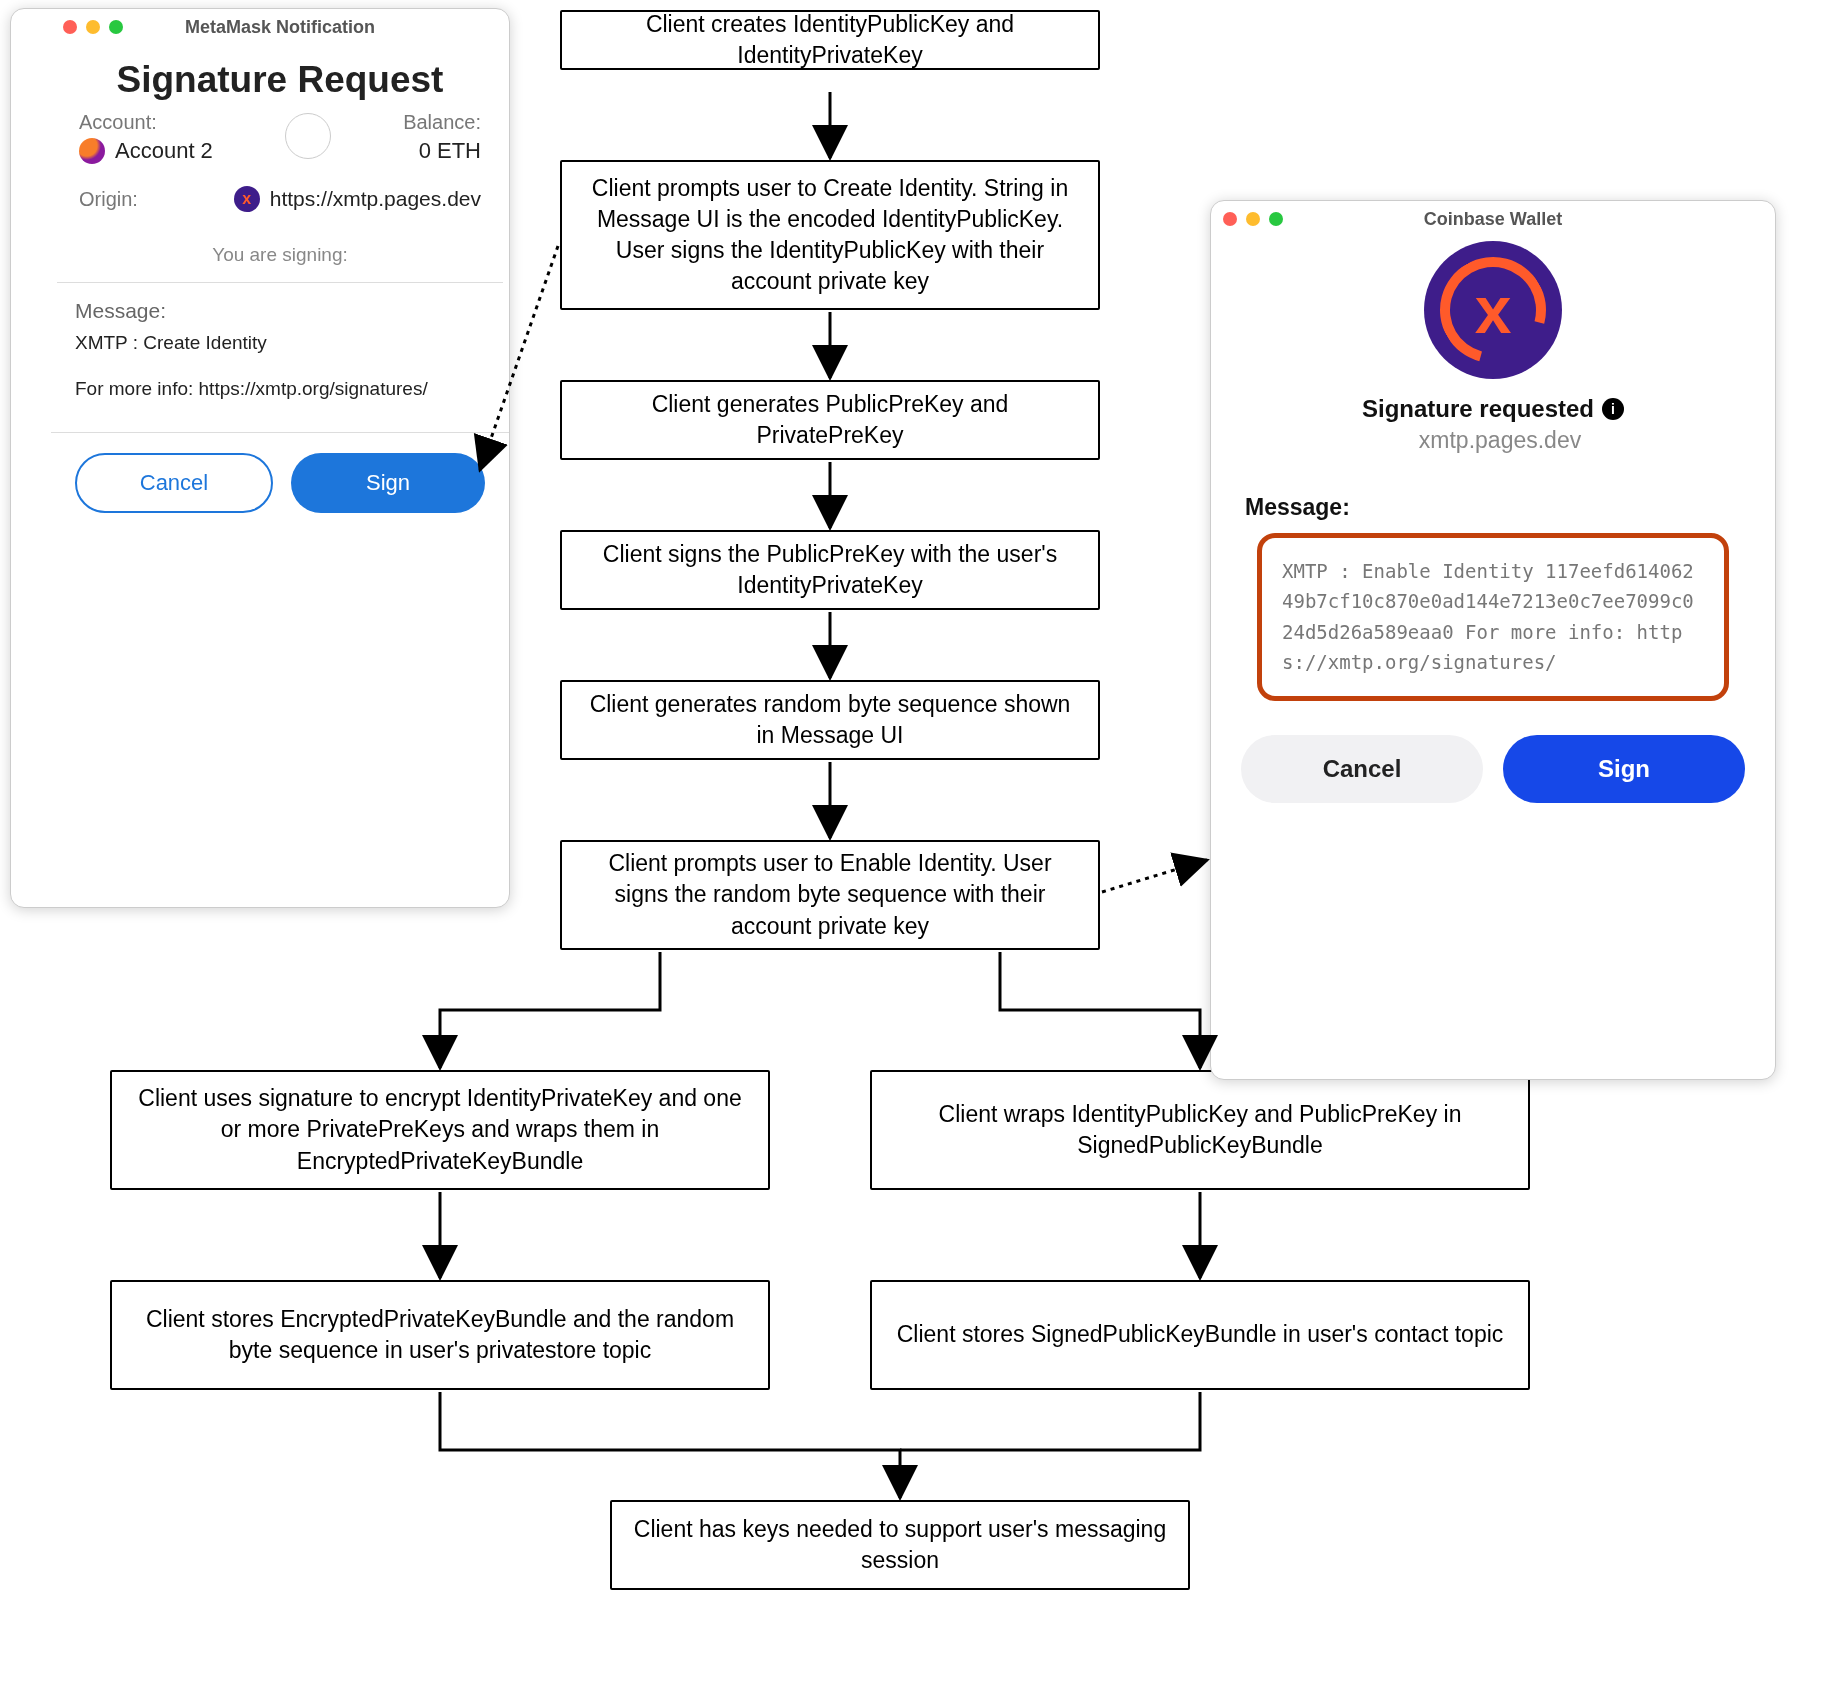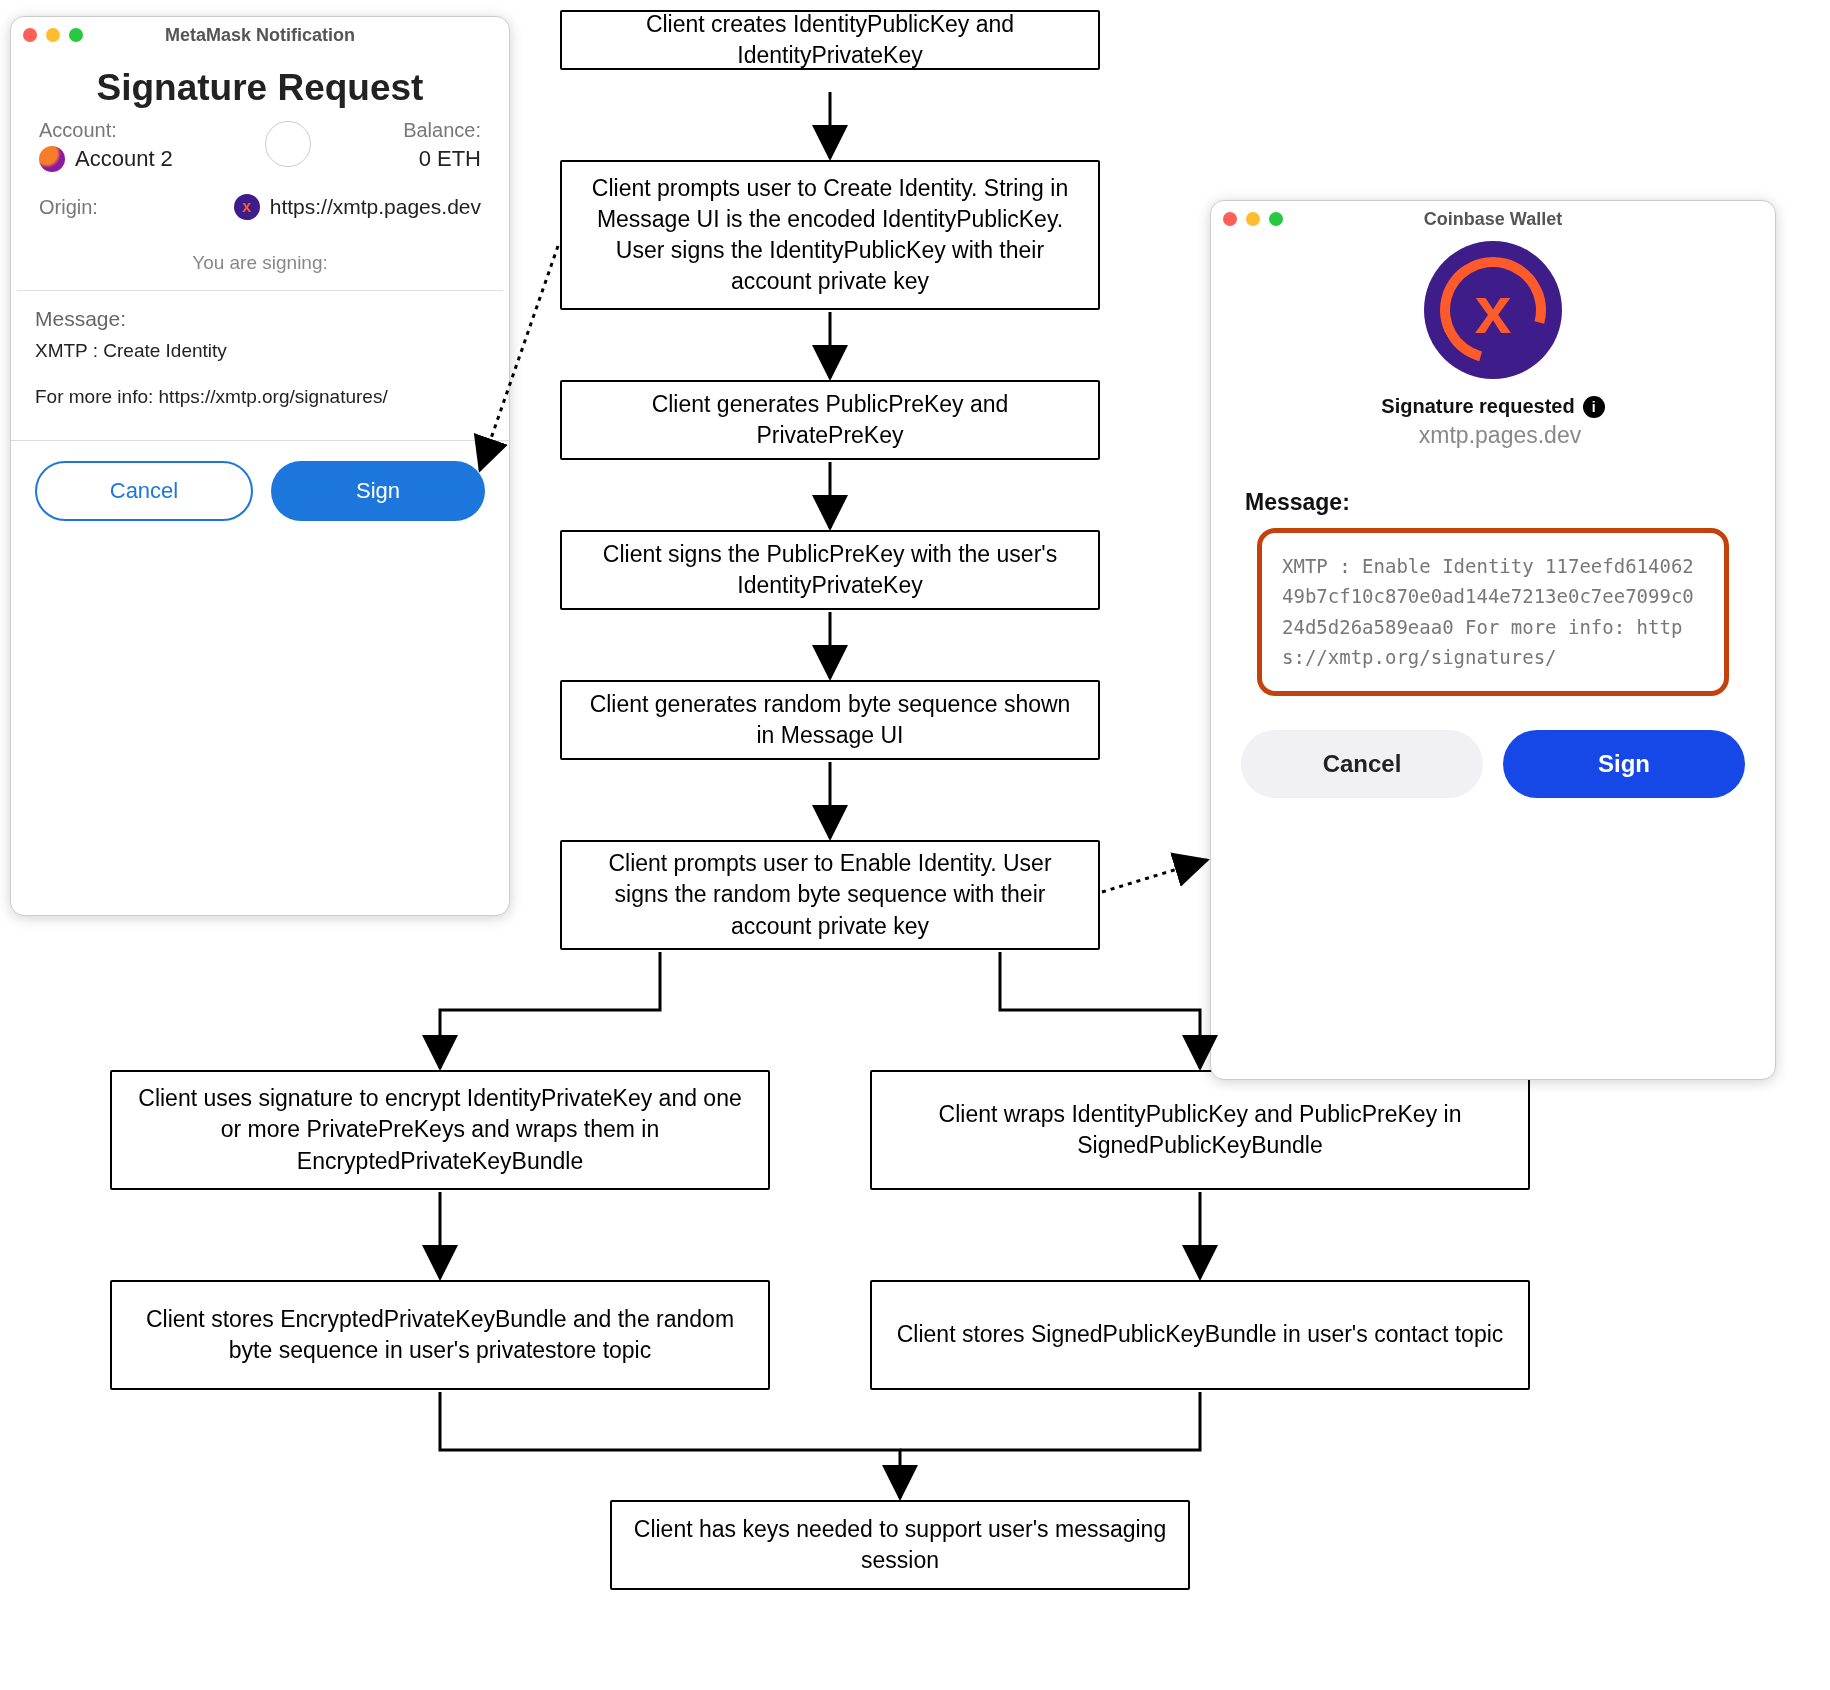--- a/index.html
+++ b/index.html
@@ -48,21 +48,21 @@
     position: absolute;
     width: 100%;
     left: 0;
     text-align: center;
     font-size: 18px;
     font-weight: 600;
     color: #555;
     pointer-events: none;
   }
   
-  #mm-popup { left: 10px; top: 16px; width: 500px; height: 900px; border: 1px solid #ccc; }
+  #mm-popup { left: 10px; top: 8px; width: 500px; height: 900px; border: 1px solid #ccc; padding-left: 40px; }
   #mm-header {
     text-align: center;
     padding: 14px 0 10px 0;
   }
   #mm-header h1 { font-size: 37px; font-weight: 700; color: #222; }
   .mm-row {
     display: flex;
     justify-content: space-between;
     align-items: flex-start;
     padding: 0 28px;
@@ -159,21 +159,21 @@
     content: "";
     position: absolute;
     width: 86px; height: 86px;
     border: 10px solid #ff5a2a;
     border-radius: 50%;
     border-bottom-color: transparent;
     transform: rotate(-30deg);
   }
   .cb-x { font-family: sans-serif; font-size: 66px; color: #ff5a2a; position: relative; z-index: 1; font-weight: 600; }
   .cb-title-row { display: flex; align-items: center; justify-content: center; gap: 8px; margin-top: 16px; }
-  .cb-title { font-size: 20px; font-weight: 700; color: #111; }
+  .cb-title { font-size: 24px; font-weight: 700; color: #111; }
   .cb-info {
     width: 22px; height: 22px; border-radius: 50%; background: #000; color: #fff;
     display: flex; align-items: center; justify-content: center; font-size: 14px; font-weight: 700;
   }
   .cb-sub { text-align: center; font-size: 23px; color: #888; font-weight: 500; margin-top: 4px; padding-left: 14px; }
   .cb-msg-label { padding: 40px 34px 12px; font-size: 23px; font-weight: 700; color: #111; }
   .cb-msg-box {
     margin: 0 46px;
     border: 5px solid #c2410c;
     border-radius: 18px;

